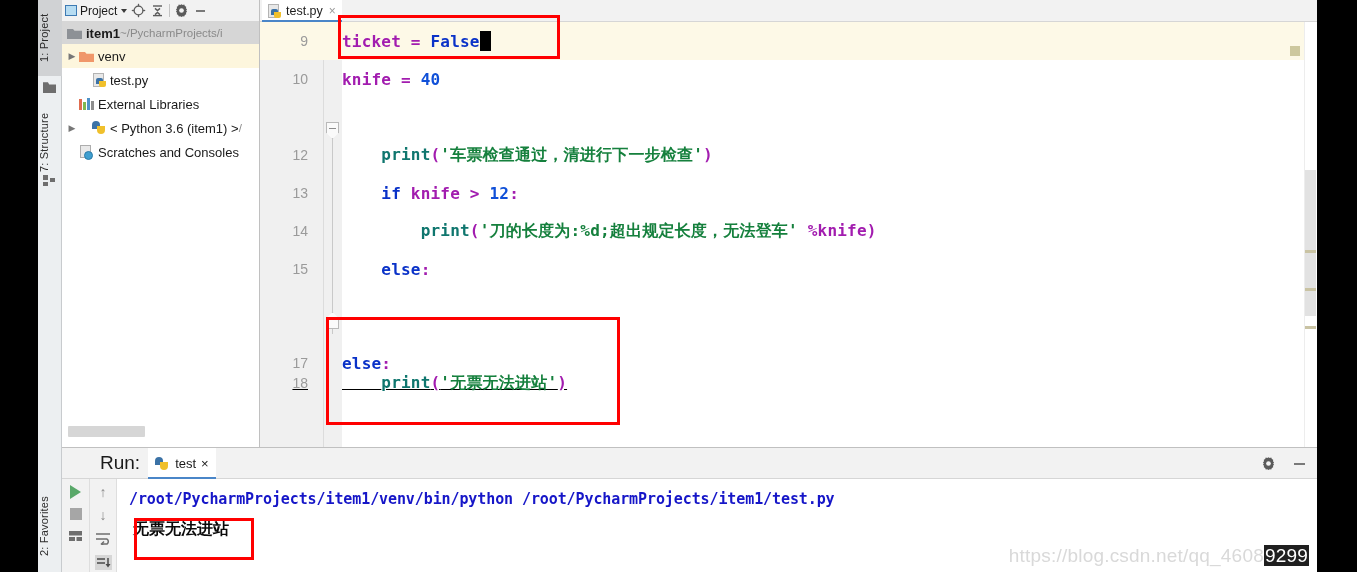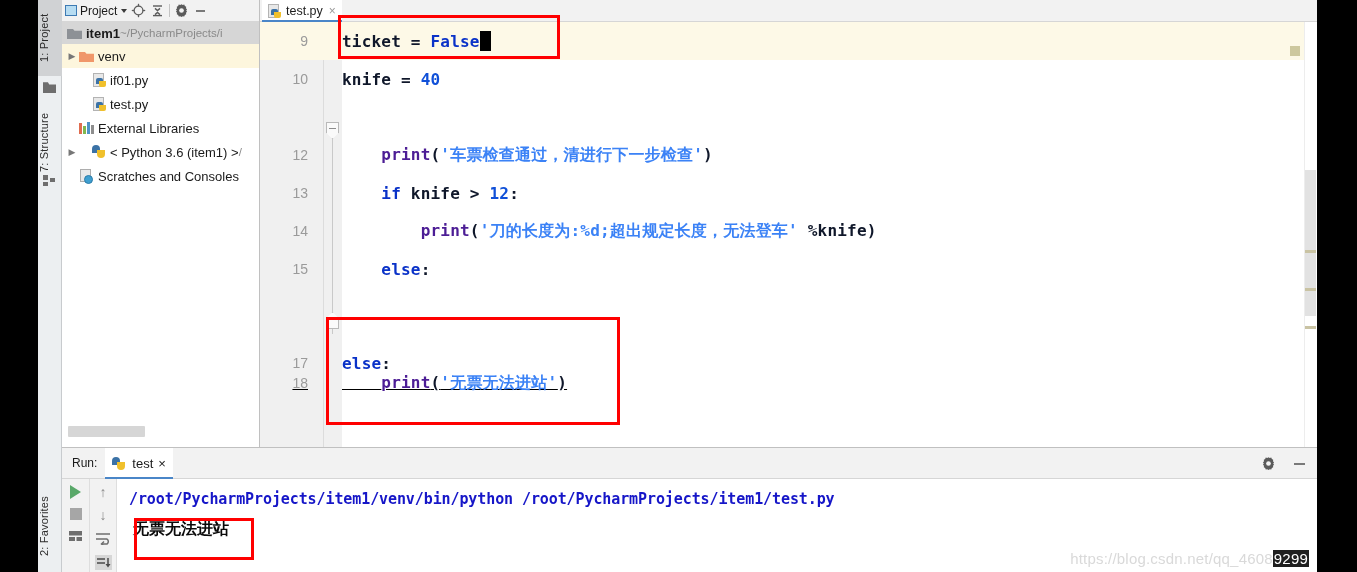--- a/index.html
+++ b/index.html
@@ -175,23 +175,23 @@
     font-family:"Liberation Sans", sans-serif;
   }
   .ln .code {
     margin-left:26px; font-family:"DejaVu Sans Mono", monospace;
     font-size:16px; font-weight:bold; white-space:pre; color:#0c0c0c;
     letter-spacing:0.2px;
   }
   .ln.hl { background:#fdf9e7; }
   .kw   { color:#0a32c8; }
   .num2 { color:#1050d8; }
-  .str  { color:#3b82f6; }
-  .fn   { color:#4c1d95; }
-  .blk  { color:#0f172a; }
+  .str  { color:#15803d; }
+  .fn   { color:#0f766e; }
+  .blk  { color:#a21caf; }
   .caret-blk {
     display:inline-block; width:11px; height:20px; background:#000;
     vertical-align:-4px;
   }
 
   
   .escroll {
     position:absolute; right:0; top:0; width:13px; height:100%;
     background:#fff; border-left:1px solid #ededed;
   }
@@ -214,21 +214,21 @@
   
   .runpanel {
     position:absolute; left:62px; top:447px; width:1255px; height:125px;
     background:#fff; border-top:1px solid #c0c0c0;
   }
   .run-header {
     height:31px; background:#f2f2f2; border-bottom:1px solid #d6d6d6;
     display:flex; align-items:center; padding-left:10px; gap:8px;
     position:relative;
   }
-  .run-label { font-size:12px; color:#1a1a1a; }
+  .run-label { font-size:19px; color:#1a1a1a;margin-left:28px; }
   .run-tab {
     display:flex; align-items:center; gap:5px; height:31px;
     padding:0 7px; font-size:13px; color:#1a1a1a; position:relative;
     background:#fff;
   }
   .run-tab .underline {
     position:absolute; left:0; bottom:0; width:100%; height:2px; background:#4a86c8;
   }
   .run-hdr-right {
     position:absolute; right:10px; top:0; height:31px;
@@ -256,21 +256,21 @@
   .console .cline {
     font-family:"DejaVu Sans Mono", monospace; font-size:15px;
     font-weight:bold; color:#1616c8; white-space:pre; letter-spacing:-0.1px;
   }
   .console .cout {
     font-family:Liberation Sans, sans-serif; font-size:16px;
     font-weight:bold; color:#0a0a0a; margin-top:11px; margin-left:4px;
   }
   .watermark {
     position:absolute; right:8px; bottom:6px;
-    font-size:15px; color:#d9d9d9; letter-spacing:0.2px;
+    font-size:19px; color:#d9d9d9; letter-spacing:0.2px;
     font-family:"Liberation Sans", sans-serif;
   }
   .wm-dark { color:#fff; background:#1f1f1f; padding:0 1px; }
 </style>
 </head>
 <body>
 
 <div id="app">
 
   <div class="vstrip">
@@ -345,30 +345,20 @@
         <span>venv</span>
       </div>
       <div class="trow" style="padding-left:28px">
         <span class="ticon">
           <span class="py-file">
               <span class="pg"></span>
               <span class="b1"></span>
               <span class="b2"></span>
             </span>
         </span>
-        <span>if01.py</span>
-      </div>
-      <div class="trow" style="padding-left:28px">
-        <span class="ticon">
-          <span class="py-file">
-              <span class="pg"></span>
-              <span class="b1"></span>
-              <span class="b2"></span>
-            </span>
-        </span>
         <span>test.py</span>
       </div>
       <div class="trow" style="padding-left:16px">
         <span class="ticon">
           <span class="lib-ico">
             <i style="height:11px;background:#e06c4f;"></i>
             <i style="height:8px;background:#7fb84f;"></i>
             <i style="height:12px;background:#4f93c7;"></i>
             <i style="height:9px;background:#8e8e8e;"></i>
           </span>

